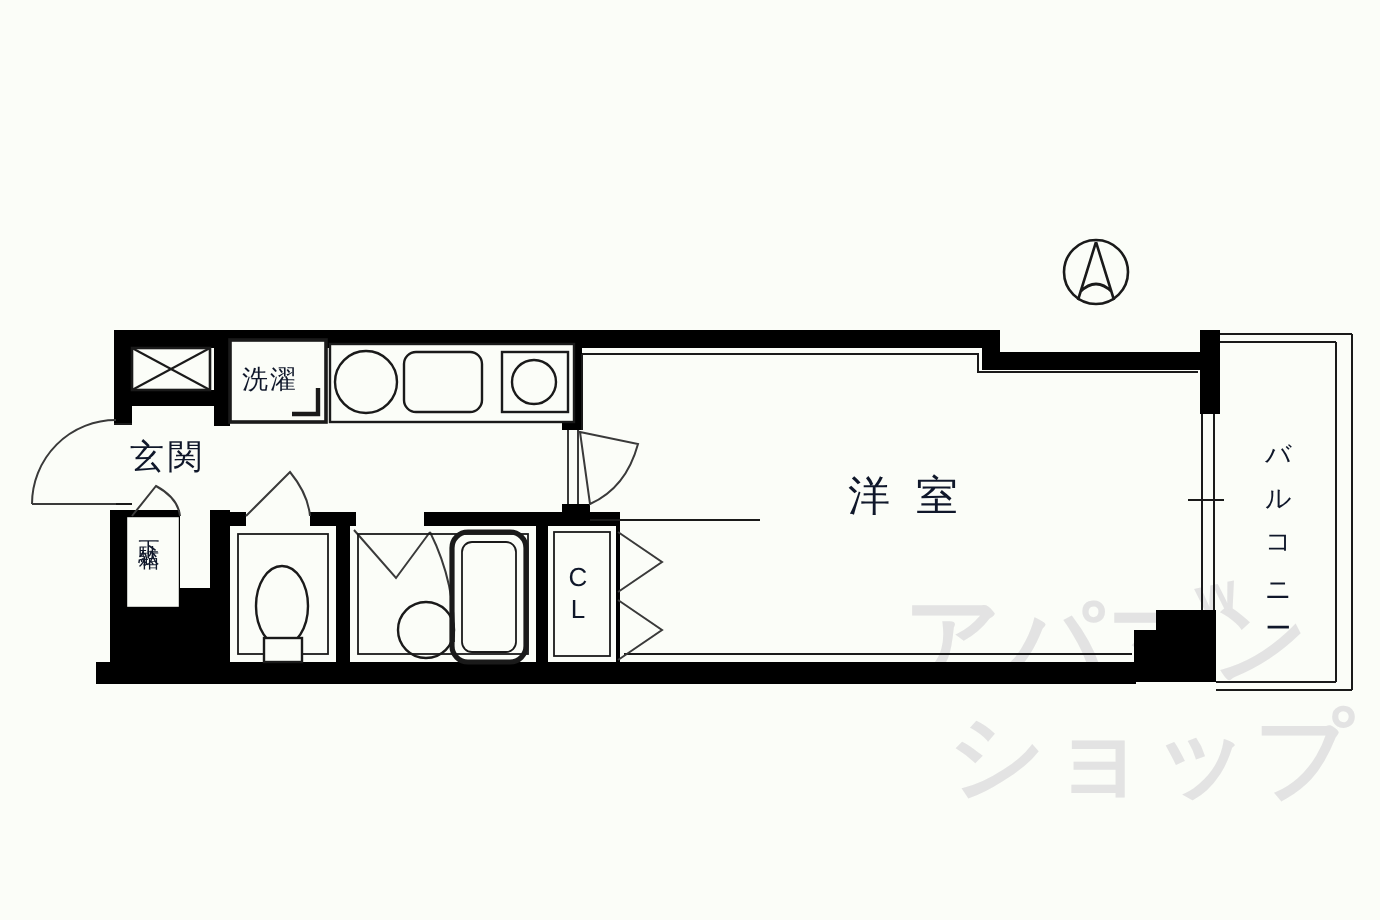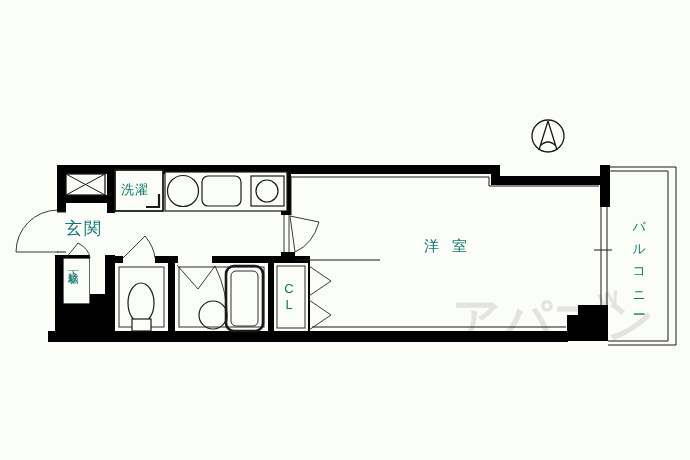--- a/index.html
+++ b/index.html
@@ -5,48 +5,49 @@
   html,body{margin:0;padding:0;}
   .stage{
     position:relative;
     width:690px;height:460px;
     background:#fbfdf8;
     overflow:hidden;
     font-family:"Liberation Sans", sans-serif;
   }
   .stage svg{position:absolute;left:0;top:0;z-index:2;}
   .label{
-    position:absolute;z-index:3;color:#0f766e;
+    position:absolute;z-index:3;color:#0f172a;
     white-space:nowrap;line-height:1.05;
   }
   .label.vert{
     writing-mode:vertical-rl;
     text-orientation:upright;
   }
   .lbl-genkan{left:65px;top:220px;font-size:17px;letter-spacing:2px;}
   .lbl-laundry{left:121px;top:183px;font-size:13px;letter-spacing:1px;}
   .lbl-shoebox{left:68px;top:262px;font-size:10.5px;letter-spacing:2px;}
-  .lbl-room{left:424px;top:238px;font-size:15px;letter-spacing:13px;}
+  .lbl-room{left:424px;top:238px;font-size:21px;letter-spacing:13px;}
   .lbl-cl-c{left:282px;top:282px;font-size:13px;width:14px;text-align:center;}
   .lbl-cl-l{left:282px;top:298px;font-size:13px;width:14px;text-align:center;}
   .lbl-balcony{left:632px;top:212px;font-size:13px;letter-spacing:9px;}
   .watermark{
     position:absolute;z-index:1;color:#e3e3e3;font-weight:bold;
     white-space:nowrap;
   }
   .wm1{left:452px;top:288px;font-size:48px;letter-spacing:2px;}
   .wm2{left:474px;top:346px;font-size:48px;letter-spacing:2px;}
   .wm3{left:598px;top:282px;font-size:26px;transform:rotate(-12deg);}
 </style>
 </head>
 <body>
 
 <div class="stage">
 
   <div class="watermark wm1">アパマン</div>
+  <div class="watermark wm2">ショップ</div>
   <div class="watermark wm3">w</div>
 
   <svg width="690" height="460" viewBox="0 0 690 460">
 
     <g fill="#000" stroke="none">
       <path d="M57,165 H497 V174 H66 V212 H57 Z"></path>
       <path d="M491,165 H500 V176 H610 V185 H491 Z"></path>
       <path d="M600,165 H610 V207 H600 Z"></path>
       <path d="M107,172 H115 V213 H107 Z"></path>
       <path d="M60,195 H107 V203 H60 Z"></path>

